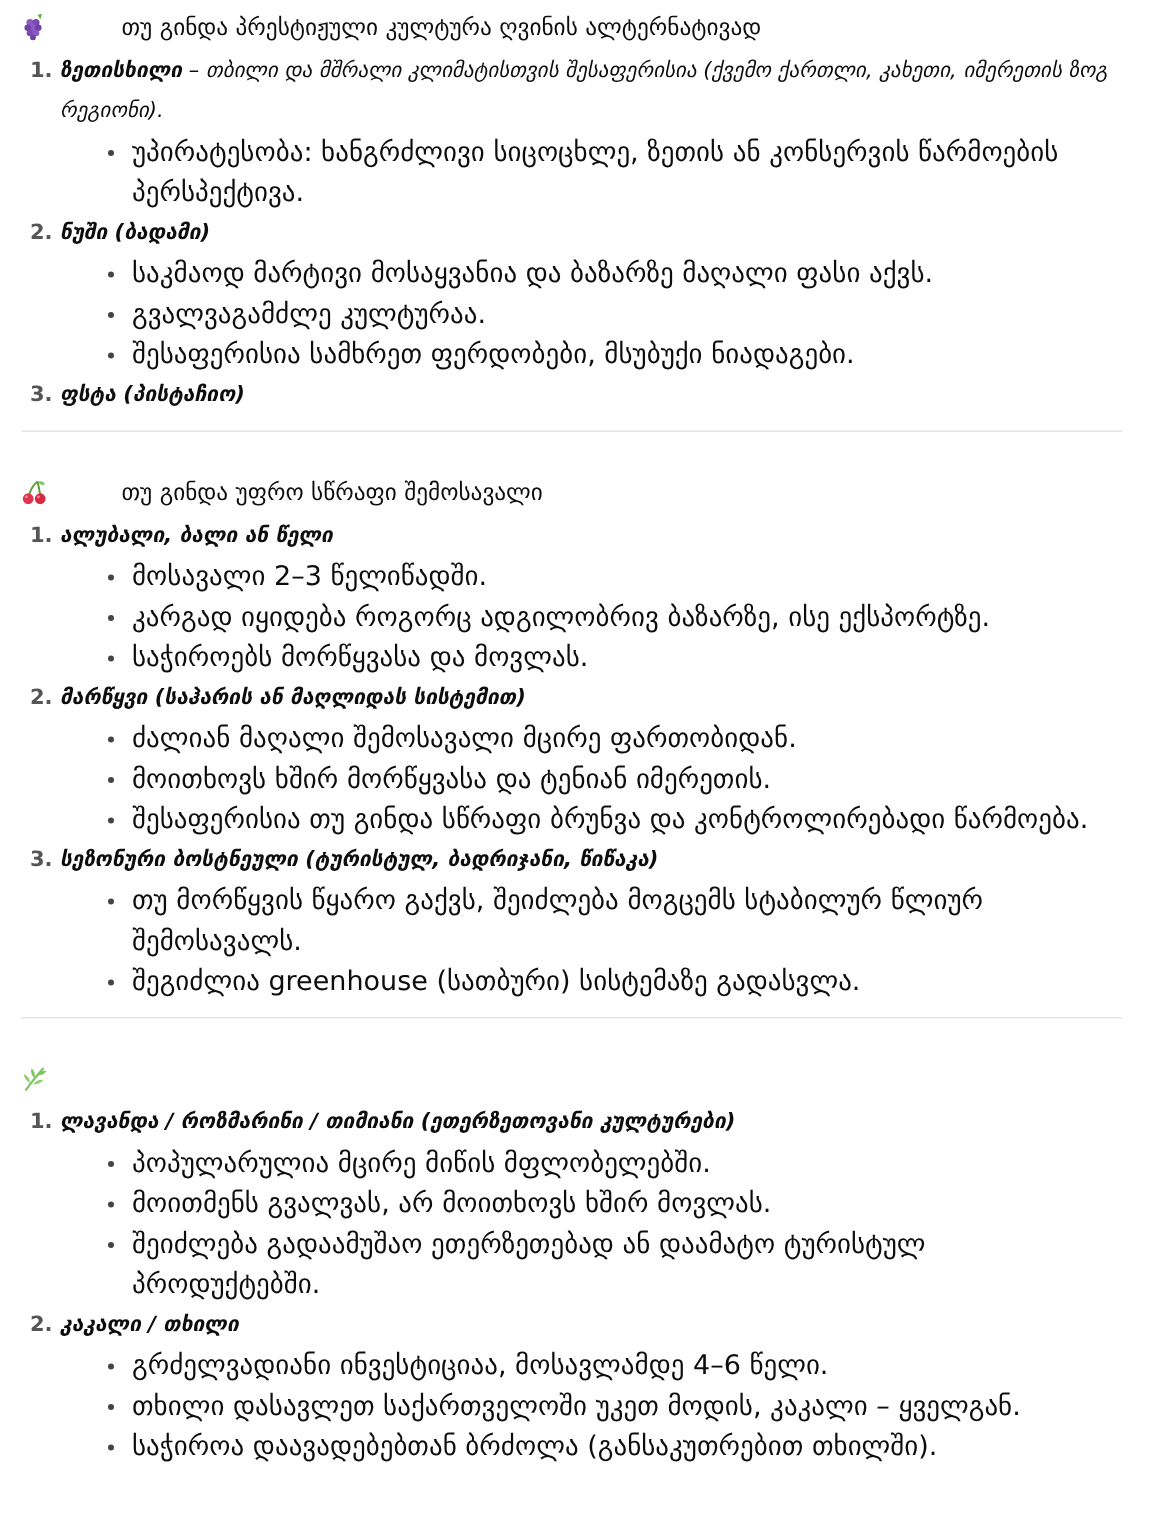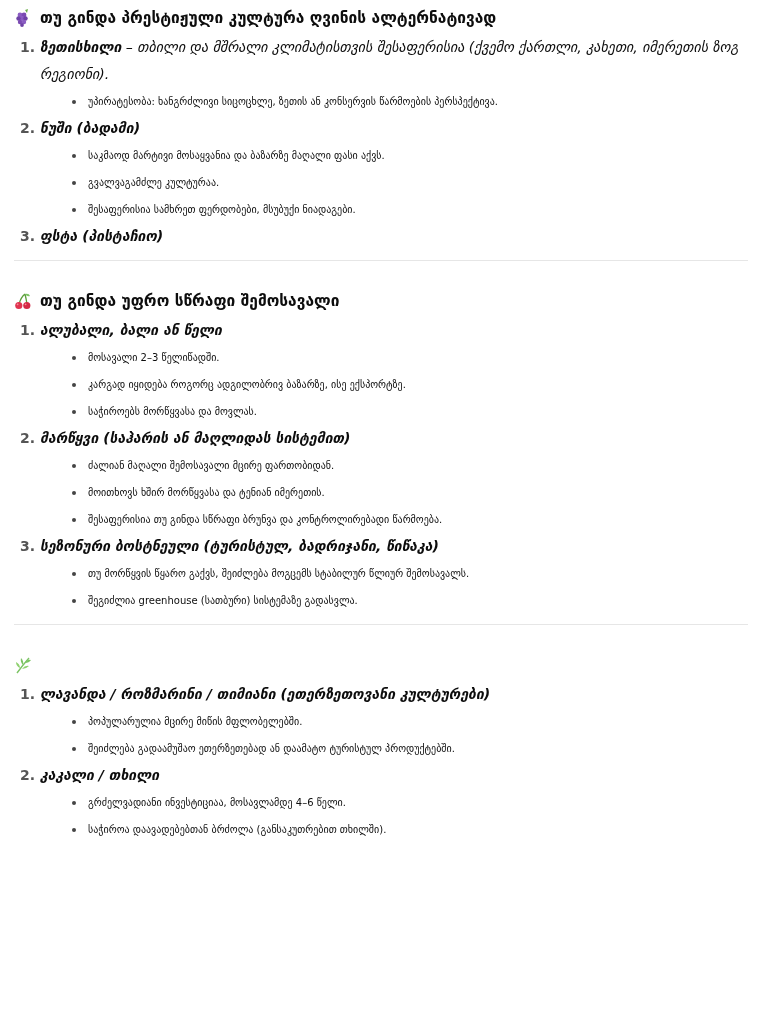--- a/index.html
+++ b/index.html
@@ -18,23 +18,24 @@
     .page {
       padding: 4px 18px 0 14px;
     }
     .section {
       margin: 0;
     }
     .section-heading {
       display: flex;
       align-items: center;
       font-size: 15.5px;
-      font-weight: bold;
+      font-weight: normal;
       height: 28px;
       margin: 0 0 2px 0;
+      gap: 41px;
     }
     .heading-icon {
       width: 18px;
       height: 18px;
       margin-right: 8px;
       display: inline-flex;
       align-items: center;
       justify-content: center;
       flex: 0 0 18px;
     }
@@ -66,21 +67,21 @@
     }
     ul.sub-list {
       list-style: none;
       margin: 0;
       padding: 0 0 0 32px;
     }
     .sub-item {
       position: relative;
       line-height: 27px;
       padding-left: 16px;
-      font-size: 10px;
+      font-size: 18px;
     }
     .sub-item::before {
       content: "";
       position: absolute;
       left: 0;
       top: 12px;
       width: 4px;
       height: 4px;
       border-radius: 50%;
       background: #444;
@@ -197,27 +198,29 @@
           <path d="M11 7 Q15 7 17 4 Q13 3 11 7 Z" fill="#7cc464"></path>
         </svg>
       </span>
     </h3>
     <ol class="main-list">
       <li class="main-item">
         <span class="main-item-num">1.</span>
         <div class="main-item-title"><span class="bold">ლავანდა / როზმარინი / თიმიანი (ეთერზეთოვანი კულტურები)</span></div>
         <ul class="sub-list">
           <li class="sub-item">პოპულარულია მცირე მიწის მფლობელებში.</li>
+          <li class="sub-item">მოითმენს გვალვას, არ მოითხოვს ხშირ მოვლას.</li>
           <li class="sub-item">შეიძლება გადაამუშაო ეთერზეთებად ან დაამატო ტურისტულ პროდუქტებში.</li>
         </ul>
       </li>
       <li class="main-item">
         <span class="main-item-num">2.</span>
         <div class="main-item-title"><span class="bold">კაკალი / თხილი</span></div>
         <ul class="sub-list">
           <li class="sub-item">გრძელვადიანი ინვესტიციაა, მოსავლამდე 4–6 წელი.</li>
+          <li class="sub-item">თხილი დასავლეთ საქართველოში უკეთ მოდის, კაკალი – ყველგან.</li>
           <li class="sub-item">საჭიროა დაავადებებთან ბრძოლა (განსაკუთრებით თხილში).</li>
         </ul>
       </li>
     </ol>
   </section>
 
 </div>
 
 </body></html>

